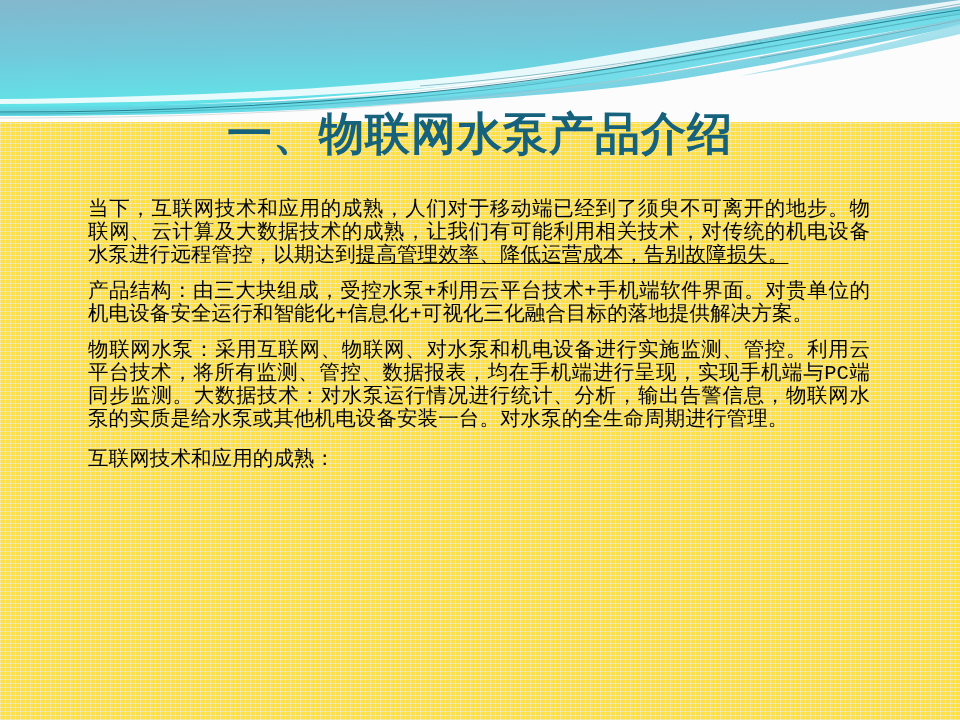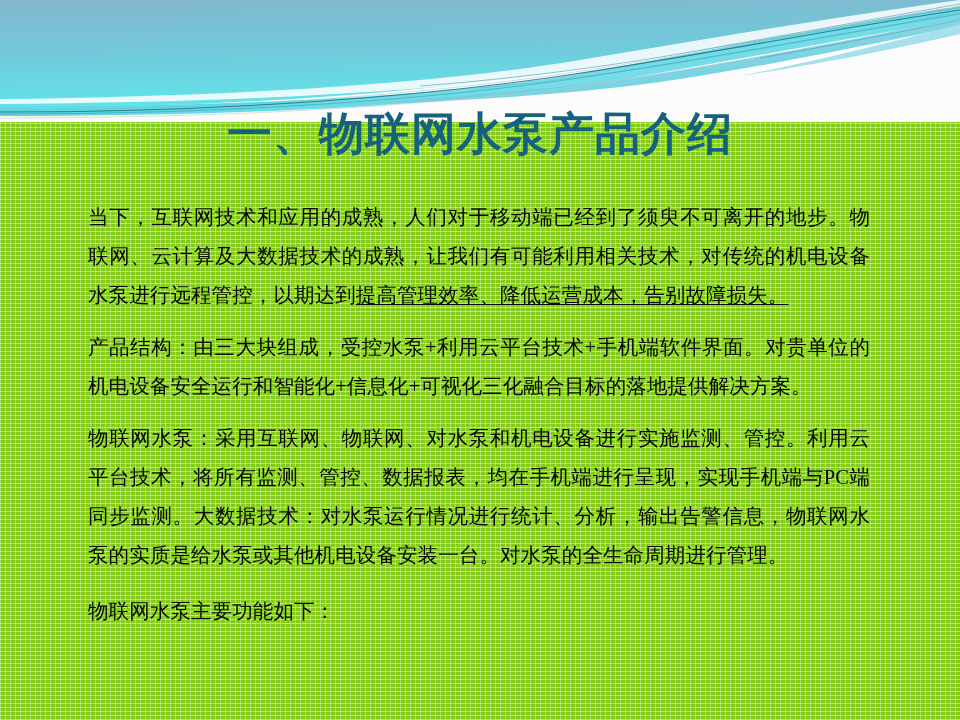--- a/index.html
+++ b/index.html
@@ -65,41 +65,41 @@
   }
 
   
   .body-block {
     position: absolute;
     top: 198px;
     left: 88px;
     width: 790px;
   }
   .para {
-    font-family: Liberation Serif, serif;
+    font-family: Liberation Mono, monospace;
     font-size: 20.5px;
-    line-height: 39px;
+    line-height: 23px;
     color: #050505;
     text-align: justify;
     text-justify: inter-ideograph;
     margin: 0 8px 13px 0;
     letter-spacing: 0.1px;
   }
   .para:last-child { margin-bottom: 0; }
   .u {
     text-decoration: underline;
     text-underline-offset: 2px;
     text-decoration-thickness: 1px;
   }
   .para-last { margin-top: 17px; }
 </style>
 </head>
 <body>
 
-<div class="slide" style="background: #84cc16;">
+<div class="slide" style="background: #fde047;">
 
   <div class="slide-texture"></div>
 
   <div class="banner">
     <svg width="960" height="122" viewBox="0 0 960 122" xmlns="http://www.w3.org/2000/svg">
       <defs>
         <linearGradient id="gLeft" x1="0" y1="0" x2="0.15" y2="1">
           <stop offset="0%" stop-color="#83B7CD"></stop>
           <stop offset="45%" stop-color="#72C8DA"></stop>
           <stop offset="100%" stop-color="#5FE8EB"></stop>
@@ -162,16 +162,16 @@
   </div>
 
   <div class="title-block">
     <span class="slide-title" style="color: rgb(22, 98, 124);">一、物联网水泵产品介绍</span>
   </div>
 
   <div class="body-block">
     <p class="para"><span>当下，互联网技术和应用的成熟，人们对于移动端已经到了须臾不可离开的地步。物联网、云计算及大数据技术的成熟，让我们有可能利用相关技术，对传统的机电设备水泵进行远程管控，以期达到</span><span class="u">提高管理效率、降低运营成本，告别故障损失。</span></p>
     <p class="para"><span>产品结构：由三大块组成，受控水泵+利用云平台技术+手机端软件界面。对贵单位的机电设备安全运行和智能化+信息化+可视化三化融合目标的落地提供解决方案。</span></p>
     <p class="para"><span>物联网水泵：采用互联网、物联网、对水泵和机电设备进行实施监测、管控。利用云平台技术，将所有监测、管控、数据报表，均在手机端进行呈现，实现手机端与PC端同步监测。大数据技术：对水泵运行情况进行统计、分析，输出告警信息，物联网水泵的实质是给水泵或其他机电设备安装一台。对水泵的全生命周期进行管理。</span></p>
-    <p class="para para-last"><span>物联网水泵主要功能如下：</span></p>
+    <p class="para para-last"><span>互联网技术和应用的成熟：</span></p>
   </div>
 
 </div>
 
 </body></html>

